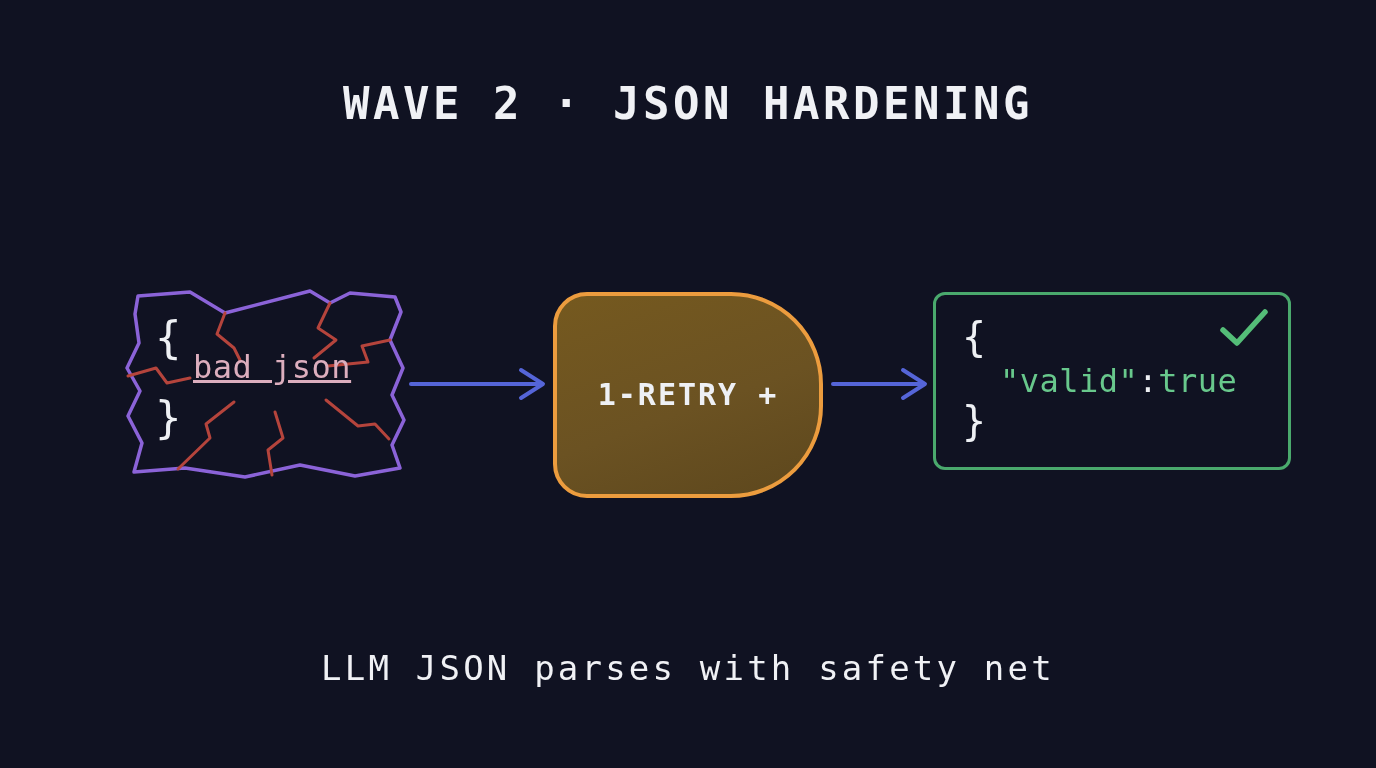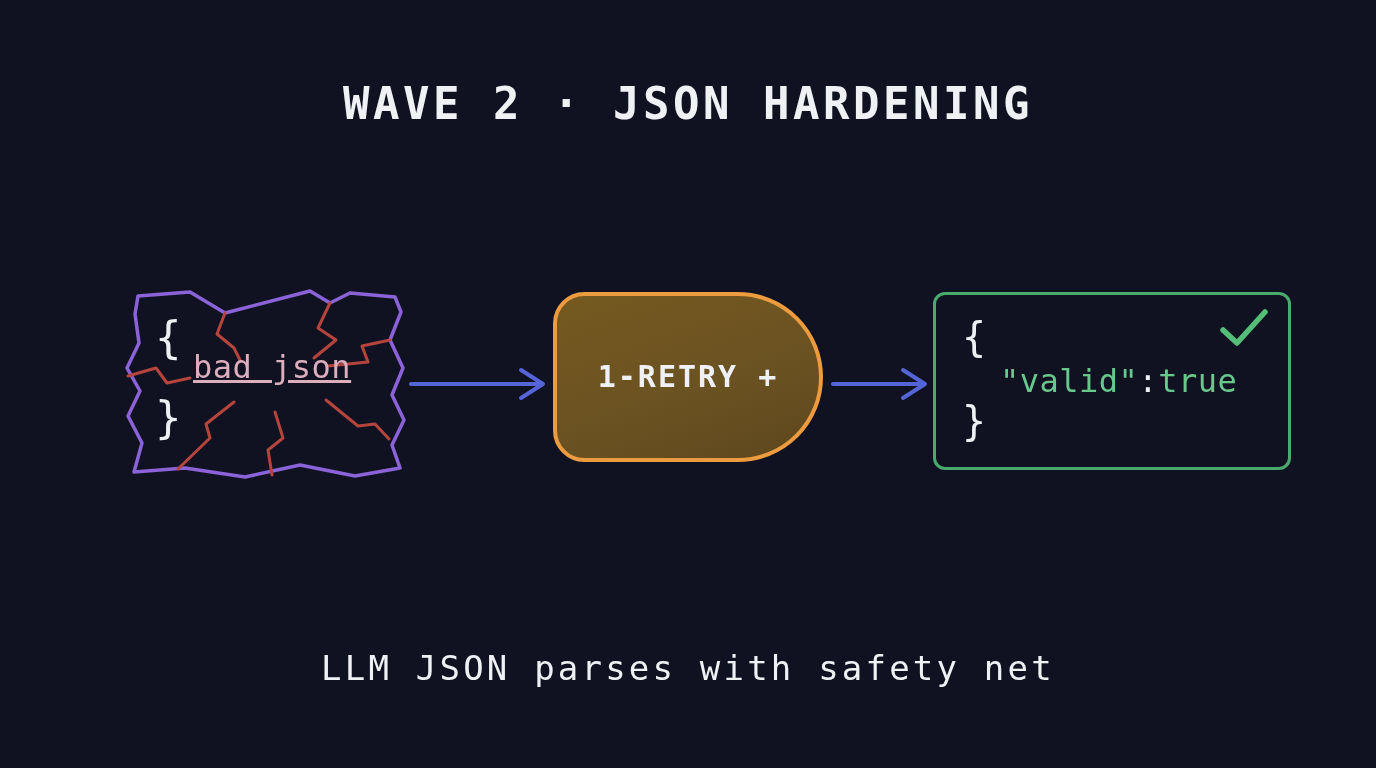--- a/index.html
+++ b/index.html
@@ -34,21 +34,21 @@
              letter-spacing:0.5px;color:var(--bad-json-text,#dcaebe);white-space:pre;text-decoration:underline;}
 
   
   .arrow{position:absolute;overflow:visible;}
   .arrow-1{left:408px;top:366px;width:142px;height:36px;}
   .arrow-2{left:830px;top:366px;width:102px;height:36px;}
   .arrow .shaft,.arrow .head{fill:none;stroke:var(--arrow-blue,#5565d8);stroke-width:4;
                              stroke-linecap:round;stroke-linejoin:round;}
 
   
-  .node-retry{position:absolute;left:553px;top:292px;width:270px;height:170px;
+  .node-retry{position:absolute;left:553px;top:292px;width:270px;height:206px;
               border:4px solid var(--orange-border,#ec9c3e);
               border-radius:34px 92px 92px 34px;
               background:linear-gradient(160deg,#75591f 0%,var(--orange-fill,#6b5222) 55%,#5d471d 100%);
               display:flex;flex-direction:column;align-items:center;justify-content:center;gap:11px;}
   .retry-line{font-size:30px;font-weight:700;letter-spacing:2px;line-height:1;
               color:var(--white-text,#f6f4ef);white-space:pre;}
 
   
   .node-valid{position:absolute;left:933px;top:292px;width:358px;height:178px;
               border:3px solid var(--green-border,#4aa96d);border-radius:12px;}

